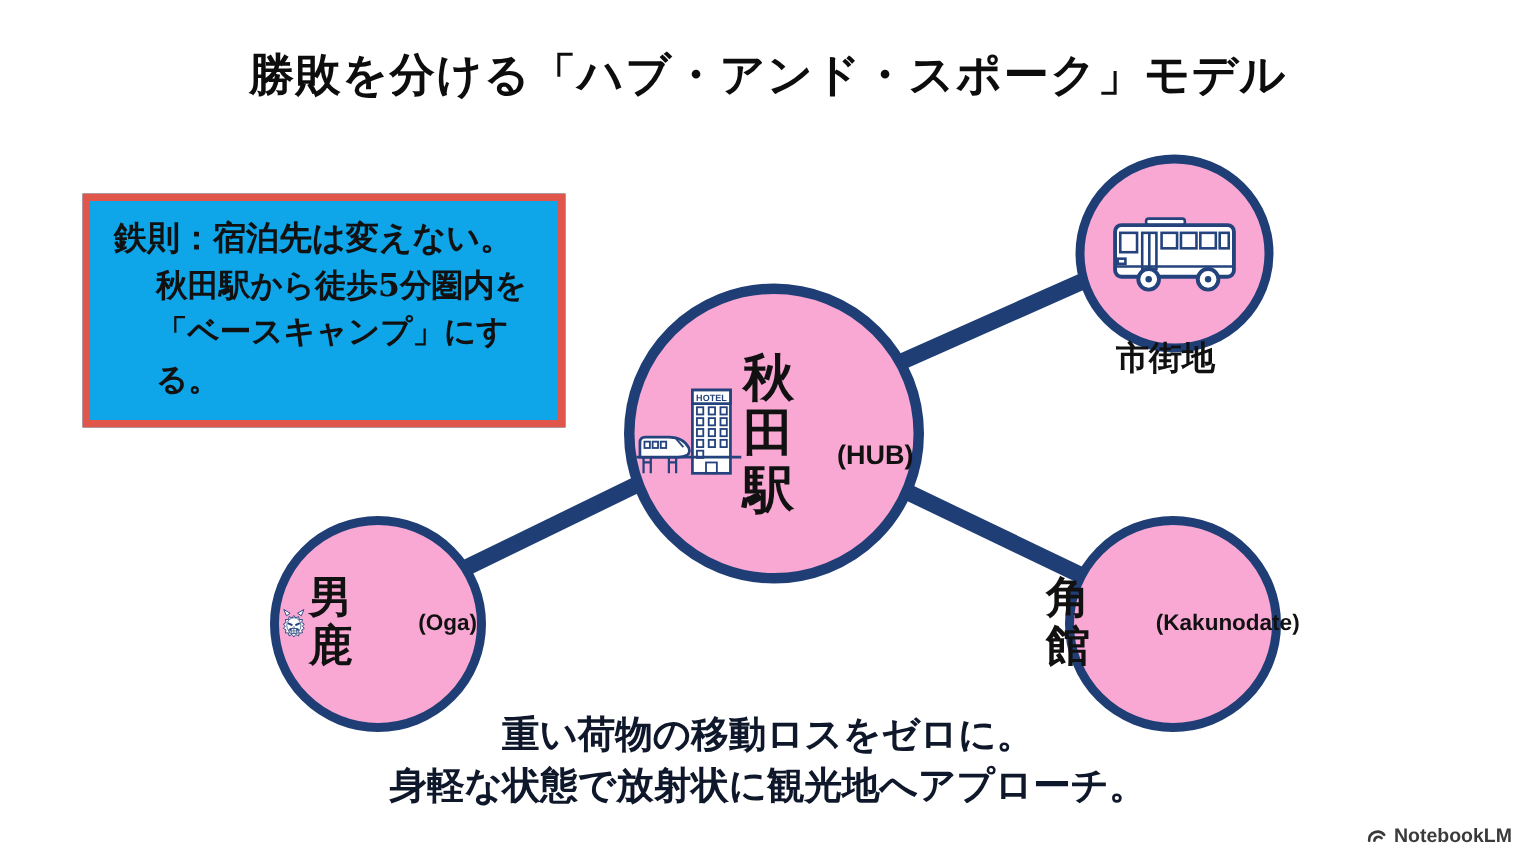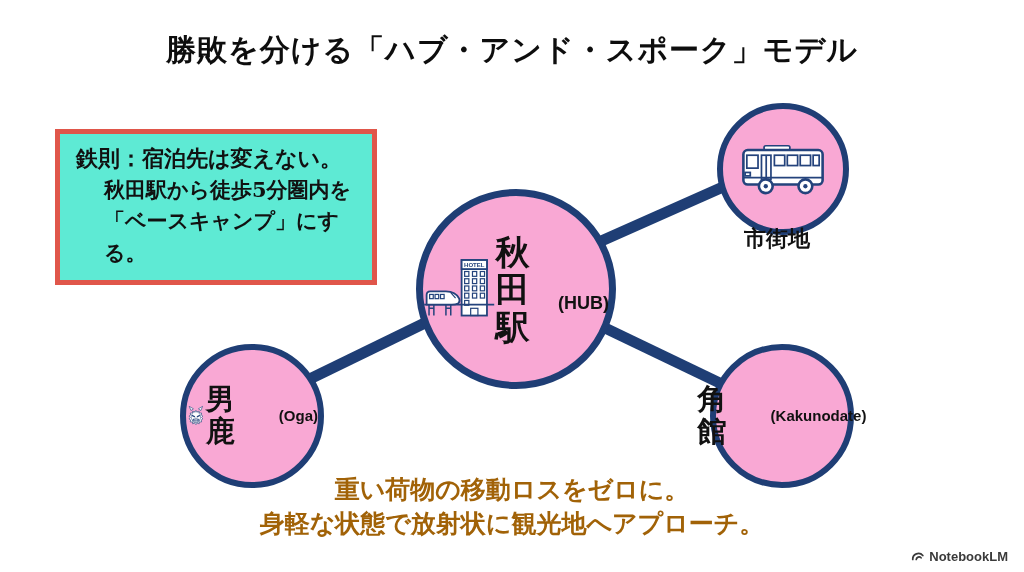--- a/index.html
+++ b/index.html
@@ -4,21 +4,21 @@
 <style>
   html,body{margin:0;padding:0;}
   body{width:1024px;height:572px;background:#ffffff;position:relative;overflow:hidden;
        font-family:"Liberation Sans",sans-serif;color:#111;}
   .stage{position:absolute;inset:0;}
 
   .title{position:absolute;top:30px;left:0;width:1024px;text-align:center;
          font-size:30px;font-weight:800;letter-spacing:1px;color:#0d0d0d;}
 
   .rule-box{position:absolute;left:55px;top:129px;width:322px;box-sizing:border-box;
-            border:5px solid #e0564a;background:#5eead4;padding:10px 16px 12px 16px;z-index:4;}
+            border:5px solid #e0564a;background:#0ea5e9;padding:10px 16px 12px 16px;z-index:4;}
   .rule-heading{font-size:22px;font-weight:800;line-height:1.35;}
   .rule-line{font-family:"DejaVu Serif","Liberation Serif",serif;font-weight:700;
              font-size:21px;line-height:1.5;margin-left:28px;}
 
   .links{position:absolute;inset:0;z-index:1;}
 
   .node{position:absolute;background:#f9a8d4;border-radius:50%;z-index:2;
         display:flex;flex-direction:row;align-items:center;justify-content:center;}
   .hub{left:416px;top:189px;width:186px;height:186px;border:7px solid #1f3e75;}
   .hub-label{font-size:34px;font-weight:800;line-height:1.1;margin-top:2px;}
@@ -29,23 +29,23 @@
   .caption-main{font-size:22px;font-weight:800;line-height:1.15;}
   .caption-sub{font-size:17px;font-weight:800;}
 
   .spoke-oga{left:180px;top:344px;width:132px;height:132px;border:6px solid #1f3e75;}
   .spoke-kaku{left:710px;top:344px;width:132px;height:132px;border:6px solid #1f3e75;}
   .node-label{font-size:29px;font-weight:800;line-height:1.1;}
   .node-sublabel{font-size:15px;font-weight:800;line-height:1.15;margin-left:44px;}
 
   .footer-text{position:absolute;top:473px;left:0;width:1024px;text-align:center;
                font-family:"DejaVu Serif","Liberation Serif",serif;font-weight:700;
-               font-size:25px;line-height:34px;color:#a16207;z-index:3;}
-
-  .watermark{position:absolute;right:16px;bottom:8px;display:flex;gap:4px;
+               font-size:25px;line-height:34px;color:#0f172a;z-index:3;}
+
+  .watermark{position:absolute;right:16px;bottom:8px;display:flex;align-items:center;gap:4px;
              color:#3a3a3a;font-size:13px;font-weight:600;z-index:5;}
   .icon{display:block;}
 </style>
 </head>
 <body>
 
 <div class="stage">
 
   <div class="title">勝敗を分ける「ハブ・アンド・スポーク」モデル</div>
 

